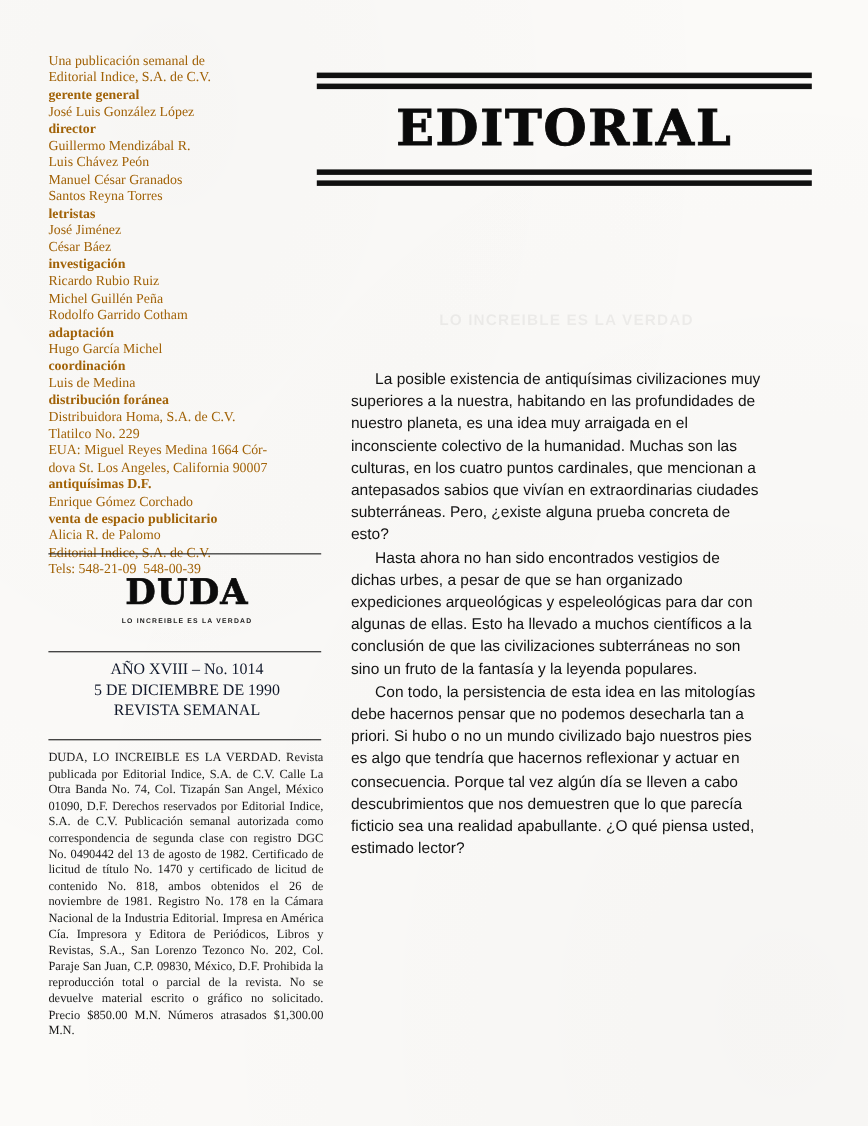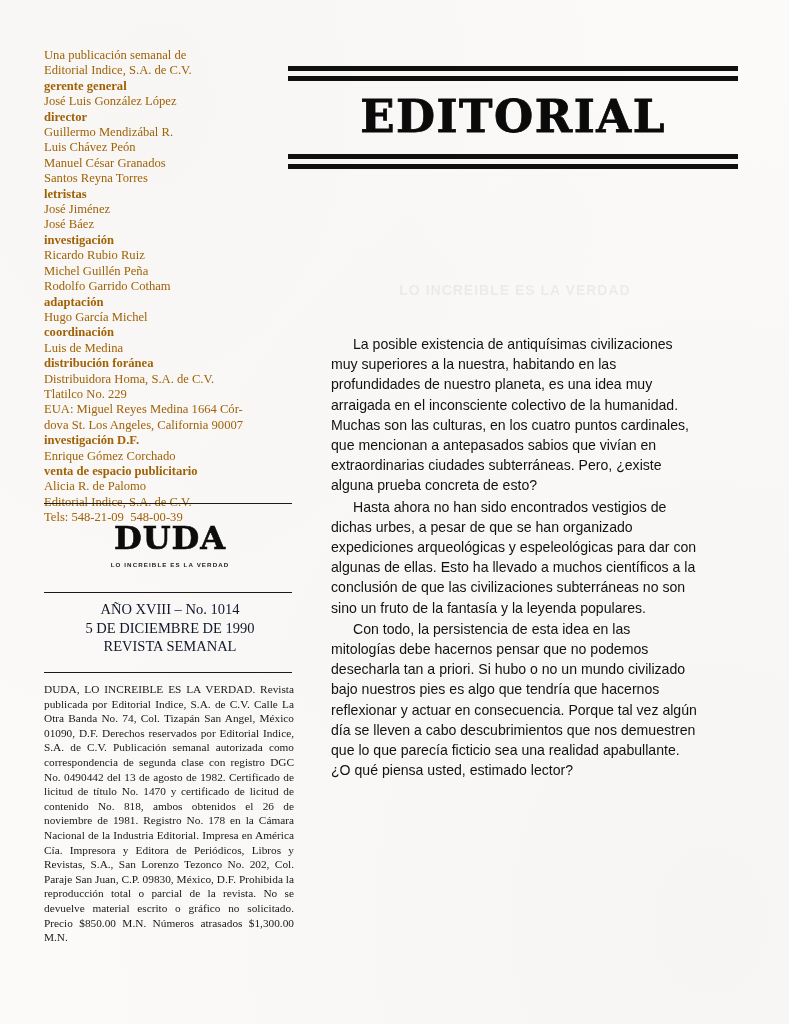--- a/index.html
+++ b/index.html
@@ -158,21 +158,21 @@
     left: 319px;
     top: 334px;
     width: 378px;
     font-family: "Liberation Sans", sans-serif;
     font-size: 14.1px;
     line-height: 20.2px;
     color: #121212;
     text-align: left;
   }
   .body-text p {
-    margin: 0 0 0 12px;
+    margin: 0 0 0 0;
     text-indent: 22px;
   }
   .body-text p + p { margin-top: 1px; }
 </style>
 </head>
 <body>
 
 <div class="page">
 
   <div class="left-col">
@@ -181,35 +181,35 @@
         <div class="cred-name">Editorial Indice, S.A. de C.V.</div>
         <div class="cred-role">gerente general</div>
         <div class="cred-name">José Luis González López</div>
         <div class="cred-role">director</div>
         <div class="cred-name">Guillermo Mendizábal R.</div>
         <div class="cred-name">Luis Chávez Peón</div>
         <div class="cred-name">Manuel César Granados</div>
         <div class="cred-name">Santos Reyna Torres</div>
         <div class="cred-role">letristas</div>
         <div class="cred-name">José Jiménez</div>
-        <div class="cred-name">José Báez</div>
+        <div class="cred-name">César Báez</div>
         <div class="cred-role">investigación</div>
         <div class="cred-name">Ricardo Rubio Ruiz</div>
         <div class="cred-name">Michel Guillén Peña</div>
         <div class="cred-name">Rodolfo Garrido Cotham</div>
         <div class="cred-role">adaptación</div>
         <div class="cred-name">Hugo García Michel</div>
         <div class="cred-role">coordinación</div>
         <div class="cred-name">Luis de Medina</div>
         <div class="cred-role">distribución foránea</div>
         <div class="cred-name">Distribuidora Homa, S.A. de C.V.</div>
         <div class="cred-name">Tlatilco No. 229</div>
         <div class="cred-name">EUA: Miguel Reyes Medina 1664 Cór-</div>
         <div class="cred-name">dova St. Los Angeles, California 90007</div>
-        <div class="cred-role">investigación D.F.</div>
+        <div class="cred-role">antiquísimas D.F.</div>
         <div class="cred-name">Enrique Gómez Corchado</div>
         <div class="cred-role">venta de espacio publicitario</div>
         <div class="cred-name">Alicia R. de Palomo</div>
         <div class="cred-name">Editorial Indice, S.A. de C.V.</div>
         <div class="cred-name">Tels: 548-21-09  548-00-39</div>
       </div>
   </div>
 
   <div class="rule-left" id="rule-a"></div>
 

